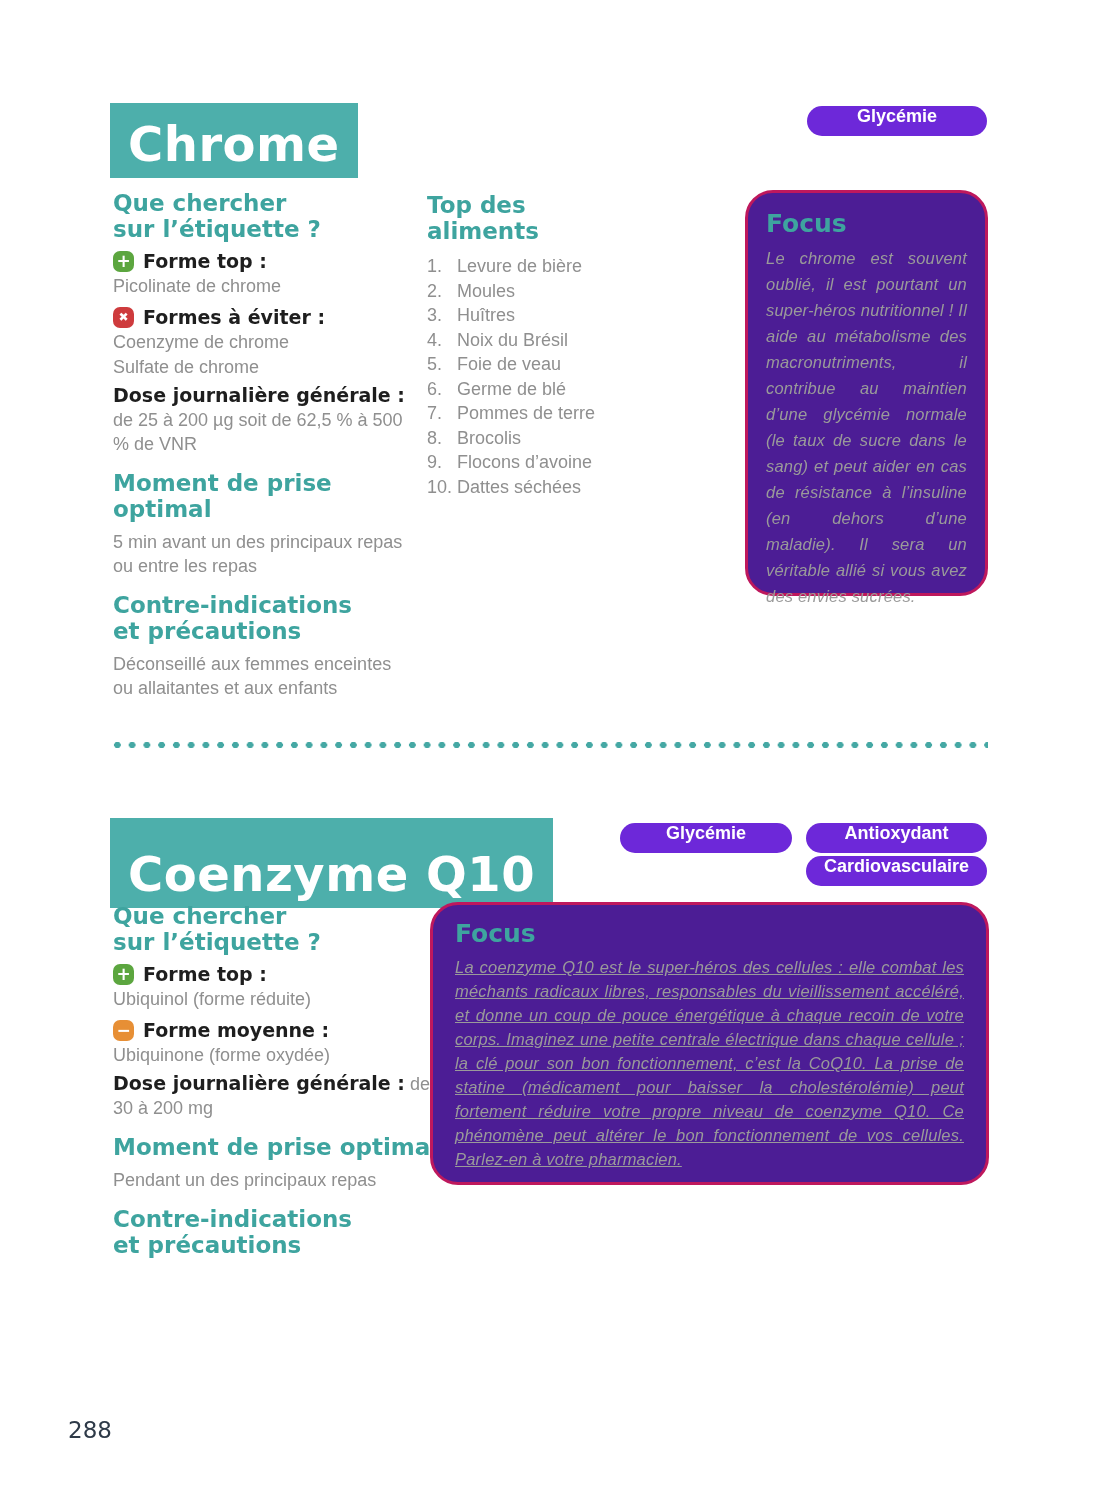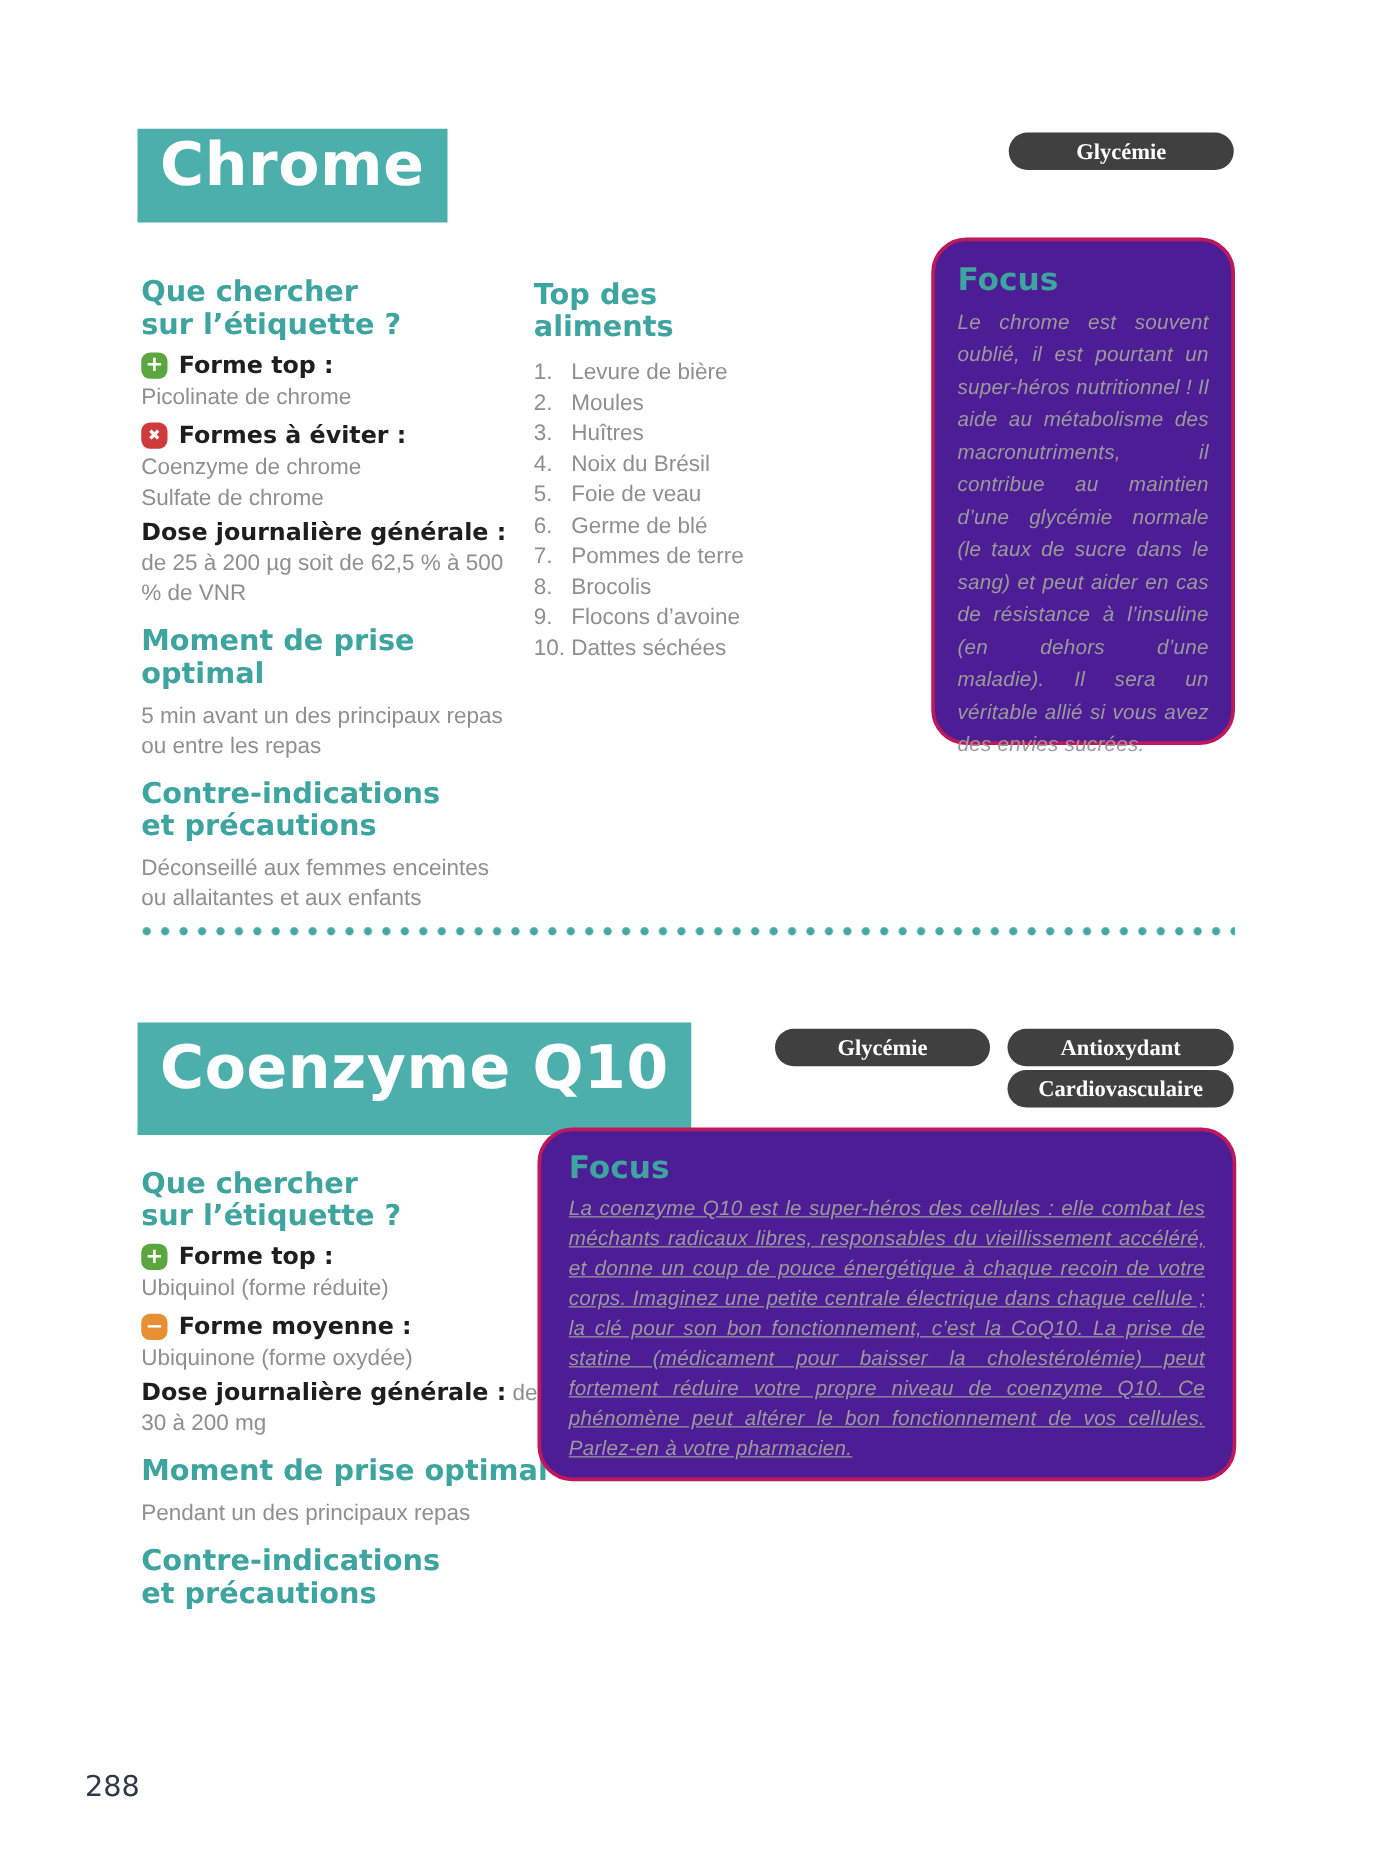--- a/index.html
+++ b/index.html
@@ -6,41 +6,41 @@
   html,body { margin:0; padding:0; }
   body {
     width:1103px; height:1500px; position:relative;
     background:#ffffff; font-family:"Liberation Sans", sans-serif;
     overflow:hidden;
   }
 
   
   .title-box {
     position:absolute; background:#4DAFAB; color:#fff;
-    display:flex; align-items:center; padding:0 18px 18px 18px;
+    display:flex; align-items:flex-end; padding:0 18px 6px 18px;
     font-family:"DejaVu Sans", sans-serif; font-weight:bold;
     font-size:48px; letter-spacing:0.5px;
   }
   .title-box1 { left:110px; top:103px; height:75px; }
   .title-box2 { left:110px; top:818px; height:90px; }
 
   
   .badge {
-    position:absolute; background:#404040; color:#fff;
-    display:flex; align-items:center; justify-content:center;
-    border-radius:15px; font-family:Liberation Serif, serif;
+    position:absolute; background:#6d28d9; color:#fff;
+    display:flex; justify-content:center;
+    border-radius:15px; font-family:Liberation Sans, sans-serif;
     font-weight:bold; font-size:18px; height:30px;
   }
   .badge-glycemie        { left:807px; top:106px; width:180px; }
   .badge-energie         { left:620px; top:823px; width:172px; }
   .badge-antioxydant     { left:806px; top:823px; width:181px; }
   .badge-cardio          { left:806px; top:856px; width:181px; }
 
   
-  .col { position:absolute;margin-top:31px; }
+  .col { position:absolute; }
   .col-left1 { left:113px; top:190px; width:302px; }
   .col-mid1  { left:427px; top:192px; width:218px; }
   .col-left2 { left:113px; top:903px; width:330px; }
 
   h2.teal-heading {
     color:#3EA49F; font-family:"DejaVu Sans", sans-serif;
     font-weight:bold; font-size:23px; line-height:26px;
     margin:0 0 8px 0; white-space:pre-line;
   }
   h2.mt { margin-top:14px; }

